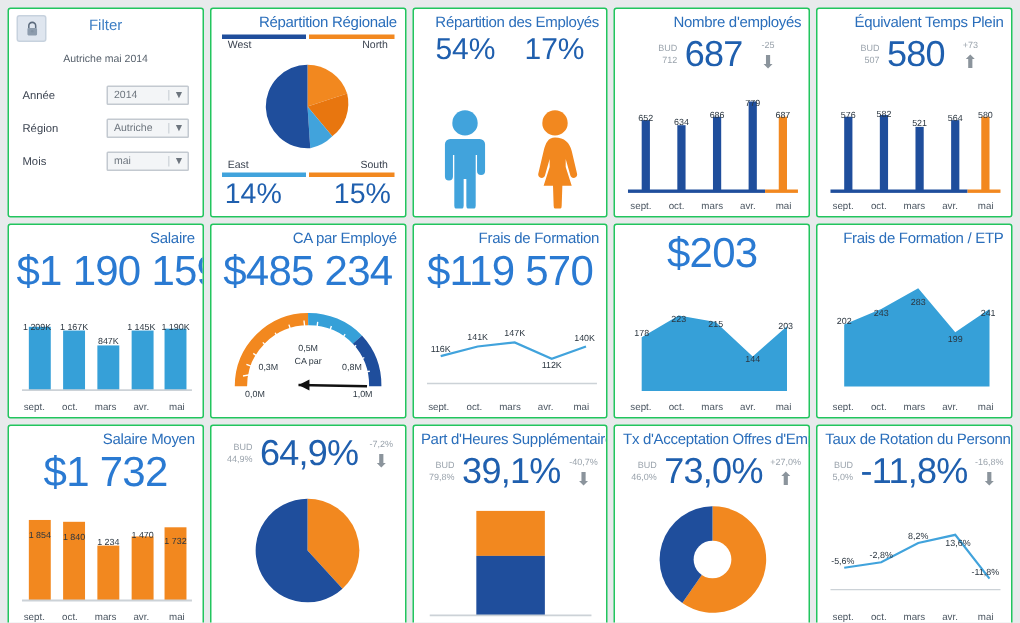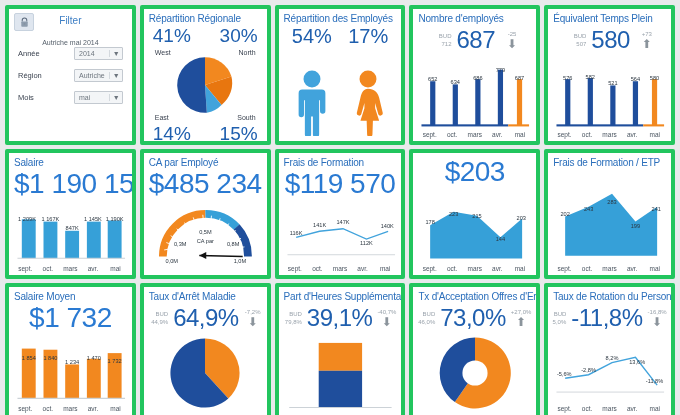--- a/index.html
+++ b/index.html
@@ -13,32 +13,32 @@
     width: 680px; height: 415px;
     padding: 5px 5px 4px 5px;
     display: grid;
     grid-template-rows: 140px 130px 136px;
     grid-template-columns: repeat(5, 1fr);
     gap: 4px 4px;
     background: #e8eaec;
   }
   .card {
     background: #ffffff;
-    border: 4px solid #22c55e;
+    border: 1px solid #22c55e;
     border-radius: 2px;
     padding: 4px 5px 3px 5px;
     position: relative;
     overflow: hidden;
     display: flex;
     flex-direction: column;
   }
   .card-title {
     color: #2a6ebb;
     font-size: 10px;
-    text-align: left;
+    text-align: right;
     line-height: 12px;
     white-space: nowrap;
     letter-spacing: -0.2px;
   }
   .kpi-row {
     display: flex;
     align-items: center;
     justify-content: center;
     gap: 5px;
     margin-top: 1px;
@@ -72,21 +72,21 @@
   
   .filter-head { display: flex; align-items: flex-start; gap: 6px; }
   .lock-btn {
     width: 20px; height: 18px; background: #dfe6ef;
     border: 1px solid #c7d2de; border-radius: 2px;
     display: flex; align-items: center; justify-content: center;
     flex: 0 0 auto;
   }
   .filter-title { color: #3d7ec4; font-size: 10px; flex: 1; text-align: center; padding-top: 2px;}
   .filter-sub { font-size: 7px; color: #555f6a; text-align: center; margin-top: 8px; }
-  .filter-rows { margin-top: 1px; padding: 0 4px; }
+  .filter-rows { margin-top: 14px; padding: 0 4px; }
   .frow { display: flex; align-items: center; margin-bottom: 9px; }
   .flabel { font-size: 7.5px; color: #3b4350; width: 56px; }
   .fselect {
     flex: 1; height: 13px; background: #f3f5f7;
     border: 1px solid #c3c9d0; border-radius: 1px;
     display: flex; align-items: center; justify-content: space-between;
     padding: 0 2px 0 4px;
   }
   .fselect span { font-size: 7px; color: #6d757e; }
   .fcaret { font-size: 6px; color: #55606b; border-left: 1px solid #d4d9de; padding-left: 3px; }
@@ -148,24 +148,20 @@
         <div class="fselect">
           <span>mai</span>
           <span class="fcaret">▼</span>
         </div>
       </div>
     </div>
   </div>
 
   <div class="card">
     <div class="card-title">Répartition Régionale</div>
-    <div class="pct-row">
-      <div class="pct">41%</div>
-      <div class="pct">30%</div>
-    </div>
     <div class="bar-rule">
       <div style="background:#1f4e9c"></div>
       <div style="background:#f2881f"></div>
     </div>
     <div class="lbl-row">
       <div class="lbl">West</div>
       <div class="lbl">North</div>
     </div>
     <div class="pie-wrap">
       <svg width="62" height="58" viewBox="0 0 100 100">
@@ -447,21 +443,20 @@
         <span>sept.</span>
         <span>oct.</span>
         <span>mars</span>
         <span>avr.</span>
         <span>mai</span>
       </div>
     </div>
   </div>
 
   <div class="card">
-    <div class="card-title">Taux d'Arrêt Maladie</div>
     <div class="kpi-row">
       <div class="kpi-bud">
         <span>BUD</span>
         <span>44,9%</span>
       </div>
       <div class="kpi-main">64,9%</div>
       <div class="kpi-delta">
         <span class="dval">-7,2%</span>
         <span class="arrow">⬇</span>
       </div>

